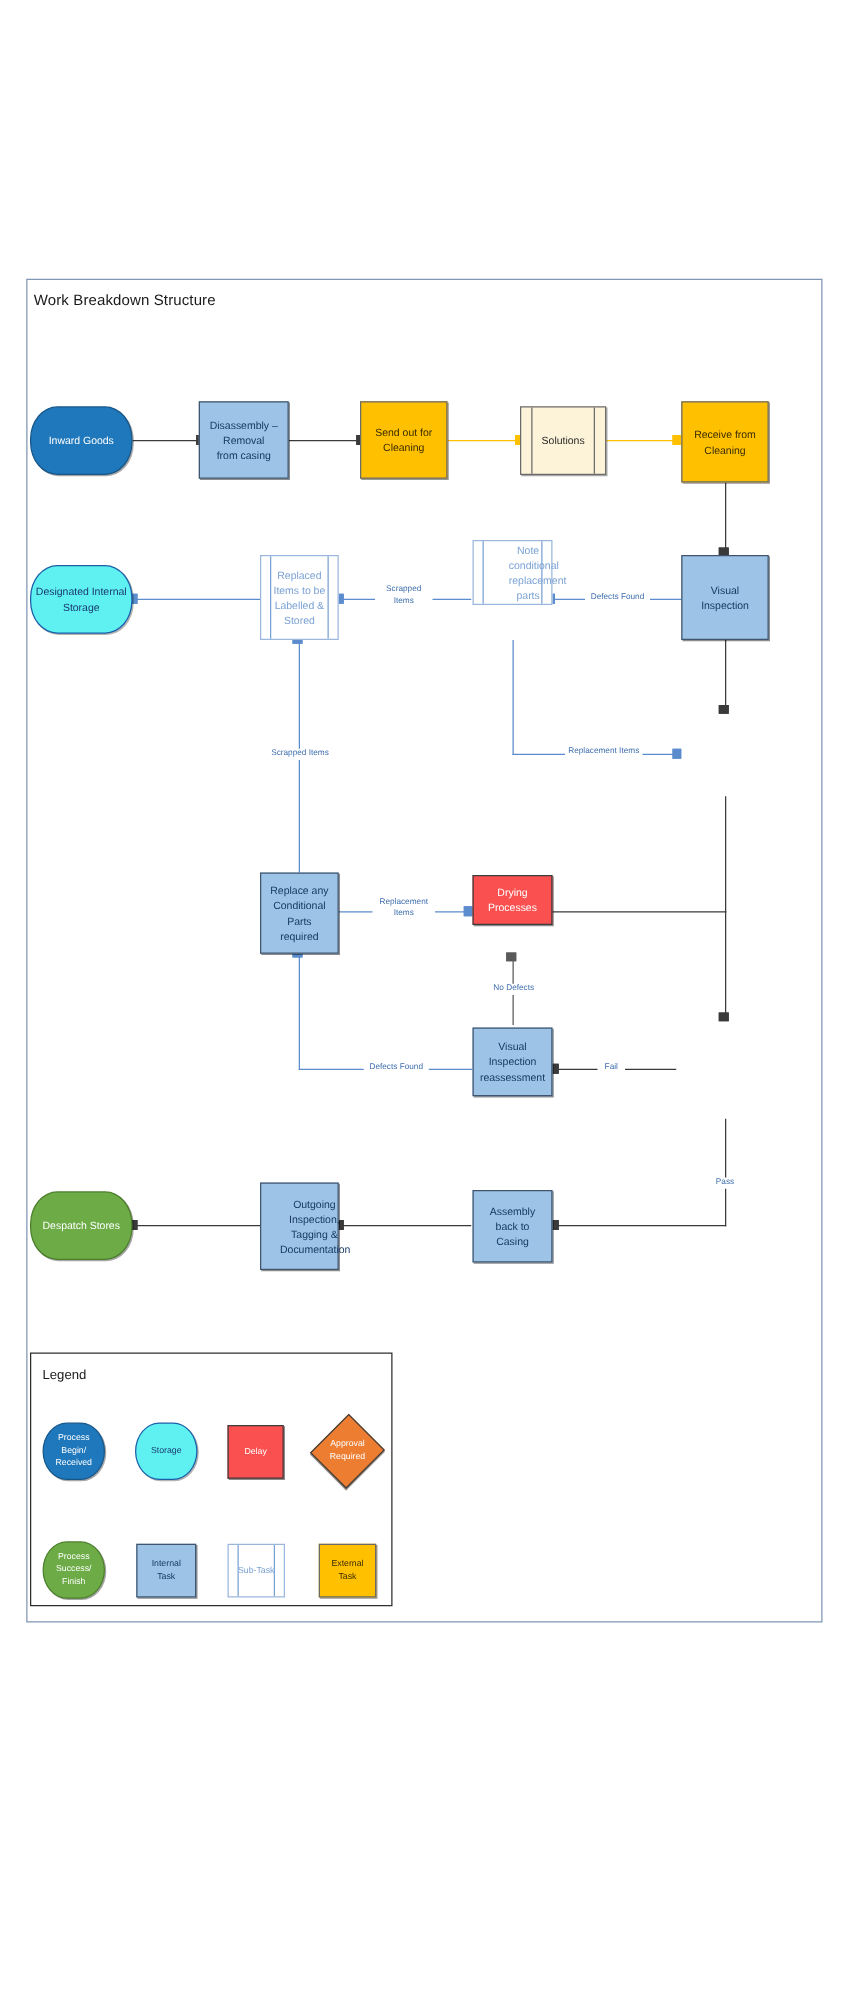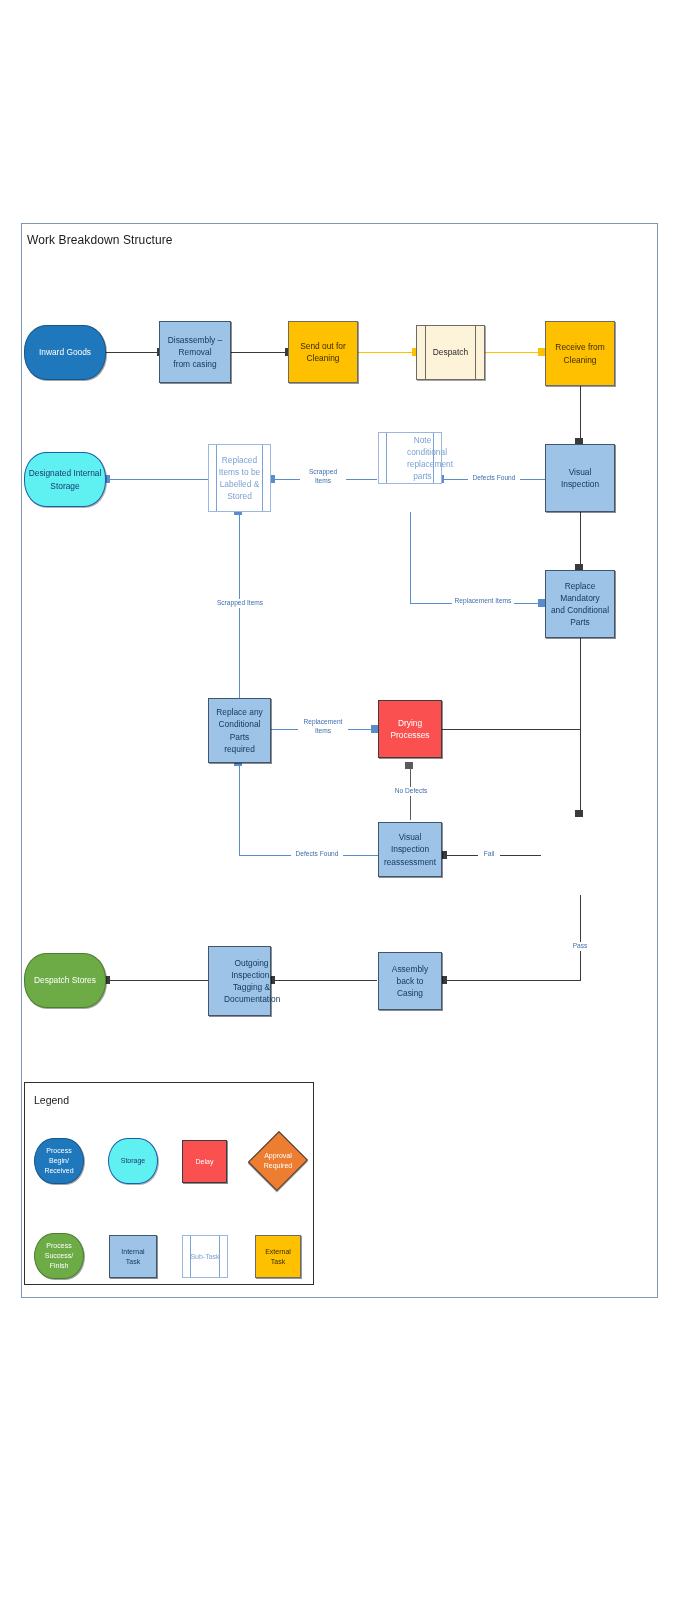--- a/index.html
+++ b/index.html
@@ -279,21 +279,21 @@
 Removal
 from casing</span>
   </div>
 
   <div class="node shape-external" style="left:288px; top:321px; width:70px; height:62px;">
     <span class="lbl" style="white-space:pre-line;">Send out for
 Cleaning</span>
   </div>
 
   <div class="node shape-solutions" style="left:416px; top:325px; width:69px; height:55px;">
-    <span class="lbl">Despatch</span>
+    <span class="lbl">Solutions</span>
   </div>
 
   <div class="node shape-external" style="left:545px; top:321px; width:70px; height:65px;">
     <span class="lbl" style="white-space:pre-line;">Receive from
 Cleaning</span>
   </div>
 
   <div class="node shape-internal" style="left:545px; top:444px; width:70px; height:68px;">
     <span class="lbl">Visual Inspection</span>
   </div>
@@ -310,33 +310,28 @@
 Items to be
 Labelled &amp;
 Stored</span>
   </div>
 
   <div class="node shape-storage" style="left:24px; top:452px; width:82px; height:55px;">
     <span class="lbl" style="white-space:pre-line;">Designated Internal
 Storage</span>
   </div>
 
-  <div class="node shape-internal" style="left:545px; top:570px; width:70px; height:68px;">
-    <span class="lbl" style="white-space:pre-line;">Replace Mandatory
-and Conditional
-Parts</span>
-  </div>
 
   <div class="node shape-internal" style="left:208px; top:698px; width:63px; height:65px;">
     <span class="lbl" style="white-space:pre-line;">Replace any
 Conditional Parts
 required</span>
   </div>
 
-  <div class="node shape-delay" style="left:378px; top:700px; width:64px; height:58px;">
+  <div class="node shape-delay" style="left:378px; top:700px; width:64px; height:40px;">
     <span class="lbl">Drying Processes</span>
   </div>
 
 
   <div class="node shape-internal" style="left:378px; top:822px; width:64px; height:55px;">
     <span class="lbl" style="white-space:pre-line;">Visual Inspection
 reassessment</span>
   </div>
 
   <div class="node shape-internal" style="left:378px; top:952px; width:64px; height:58px;">

